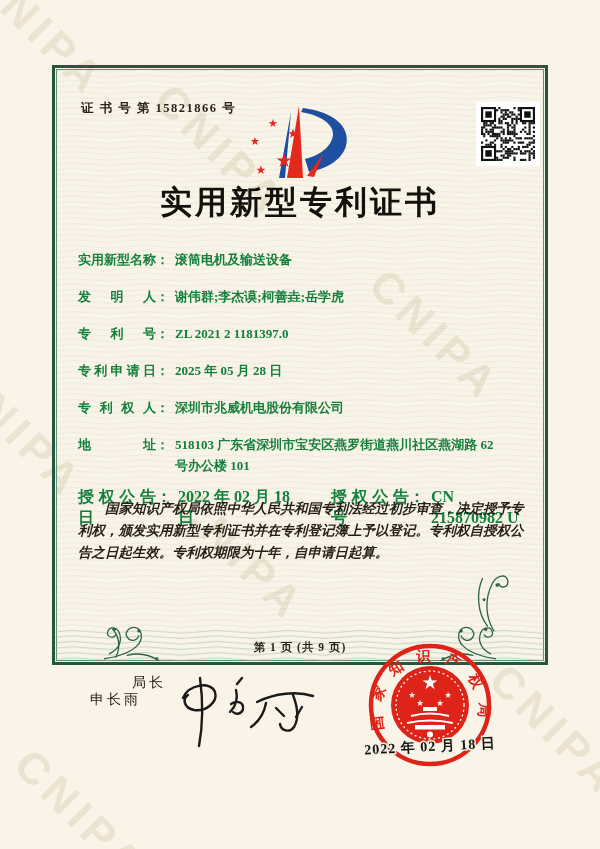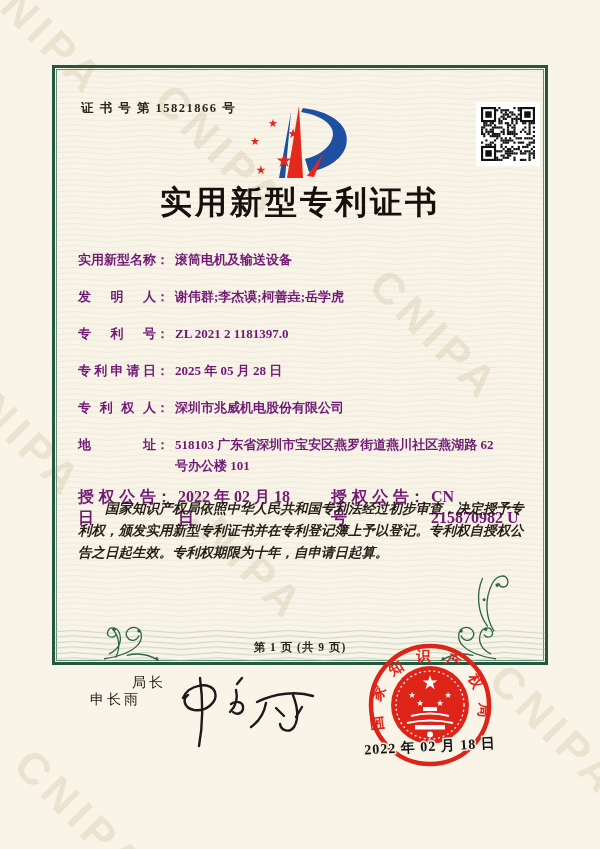--- a/index.html
+++ b/index.html
@@ -22,21 +22,21 @@
 
   .qr-wrap{ position:absolute; left:421px; top:34px; width:64px; height:64px; background:#fff; }
   .qr-wrap svg{ position:absolute; left:5px; top:5px; }
 
   .logo{ position:absolute; left:186px; top:30px; }
   .logo text.star{ font-family:"DejaVu Sans",sans-serif; fill:#E3281E; }
 
   .title{ position:absolute; left:0; top:113px; width:100%; text-align:center;
           font-size:32px; font-weight:bold; letter-spacing:3px; color:#14100c; }
 
-  .fields{ position:absolute; left:23px; top:181px; width:452px; color:#701a75; }
+  .fields{ position:absolute; left:23px; top:181px; width:452px; color:#15803d; }
   .row{ display:flex; align-items:flex-start; line-height:21px; margin-bottom:16px;
         font-size:13px; font-weight:bold; }
   .row.addr{ margin-bottom:10px; }
   .lbl{ display:inline-block; width:78px; text-align:justify; text-align-last:justify;
         flex:0 0 78px; }
   .colon{ margin-right:6px; }
   .val{ flex:1; }
   .row2col{ display:flex; font-size:16px; font-weight:bold; line-height:21px; }
   .pair{ display:flex; }
   .pair+.pair{ margin-left:38px; }

